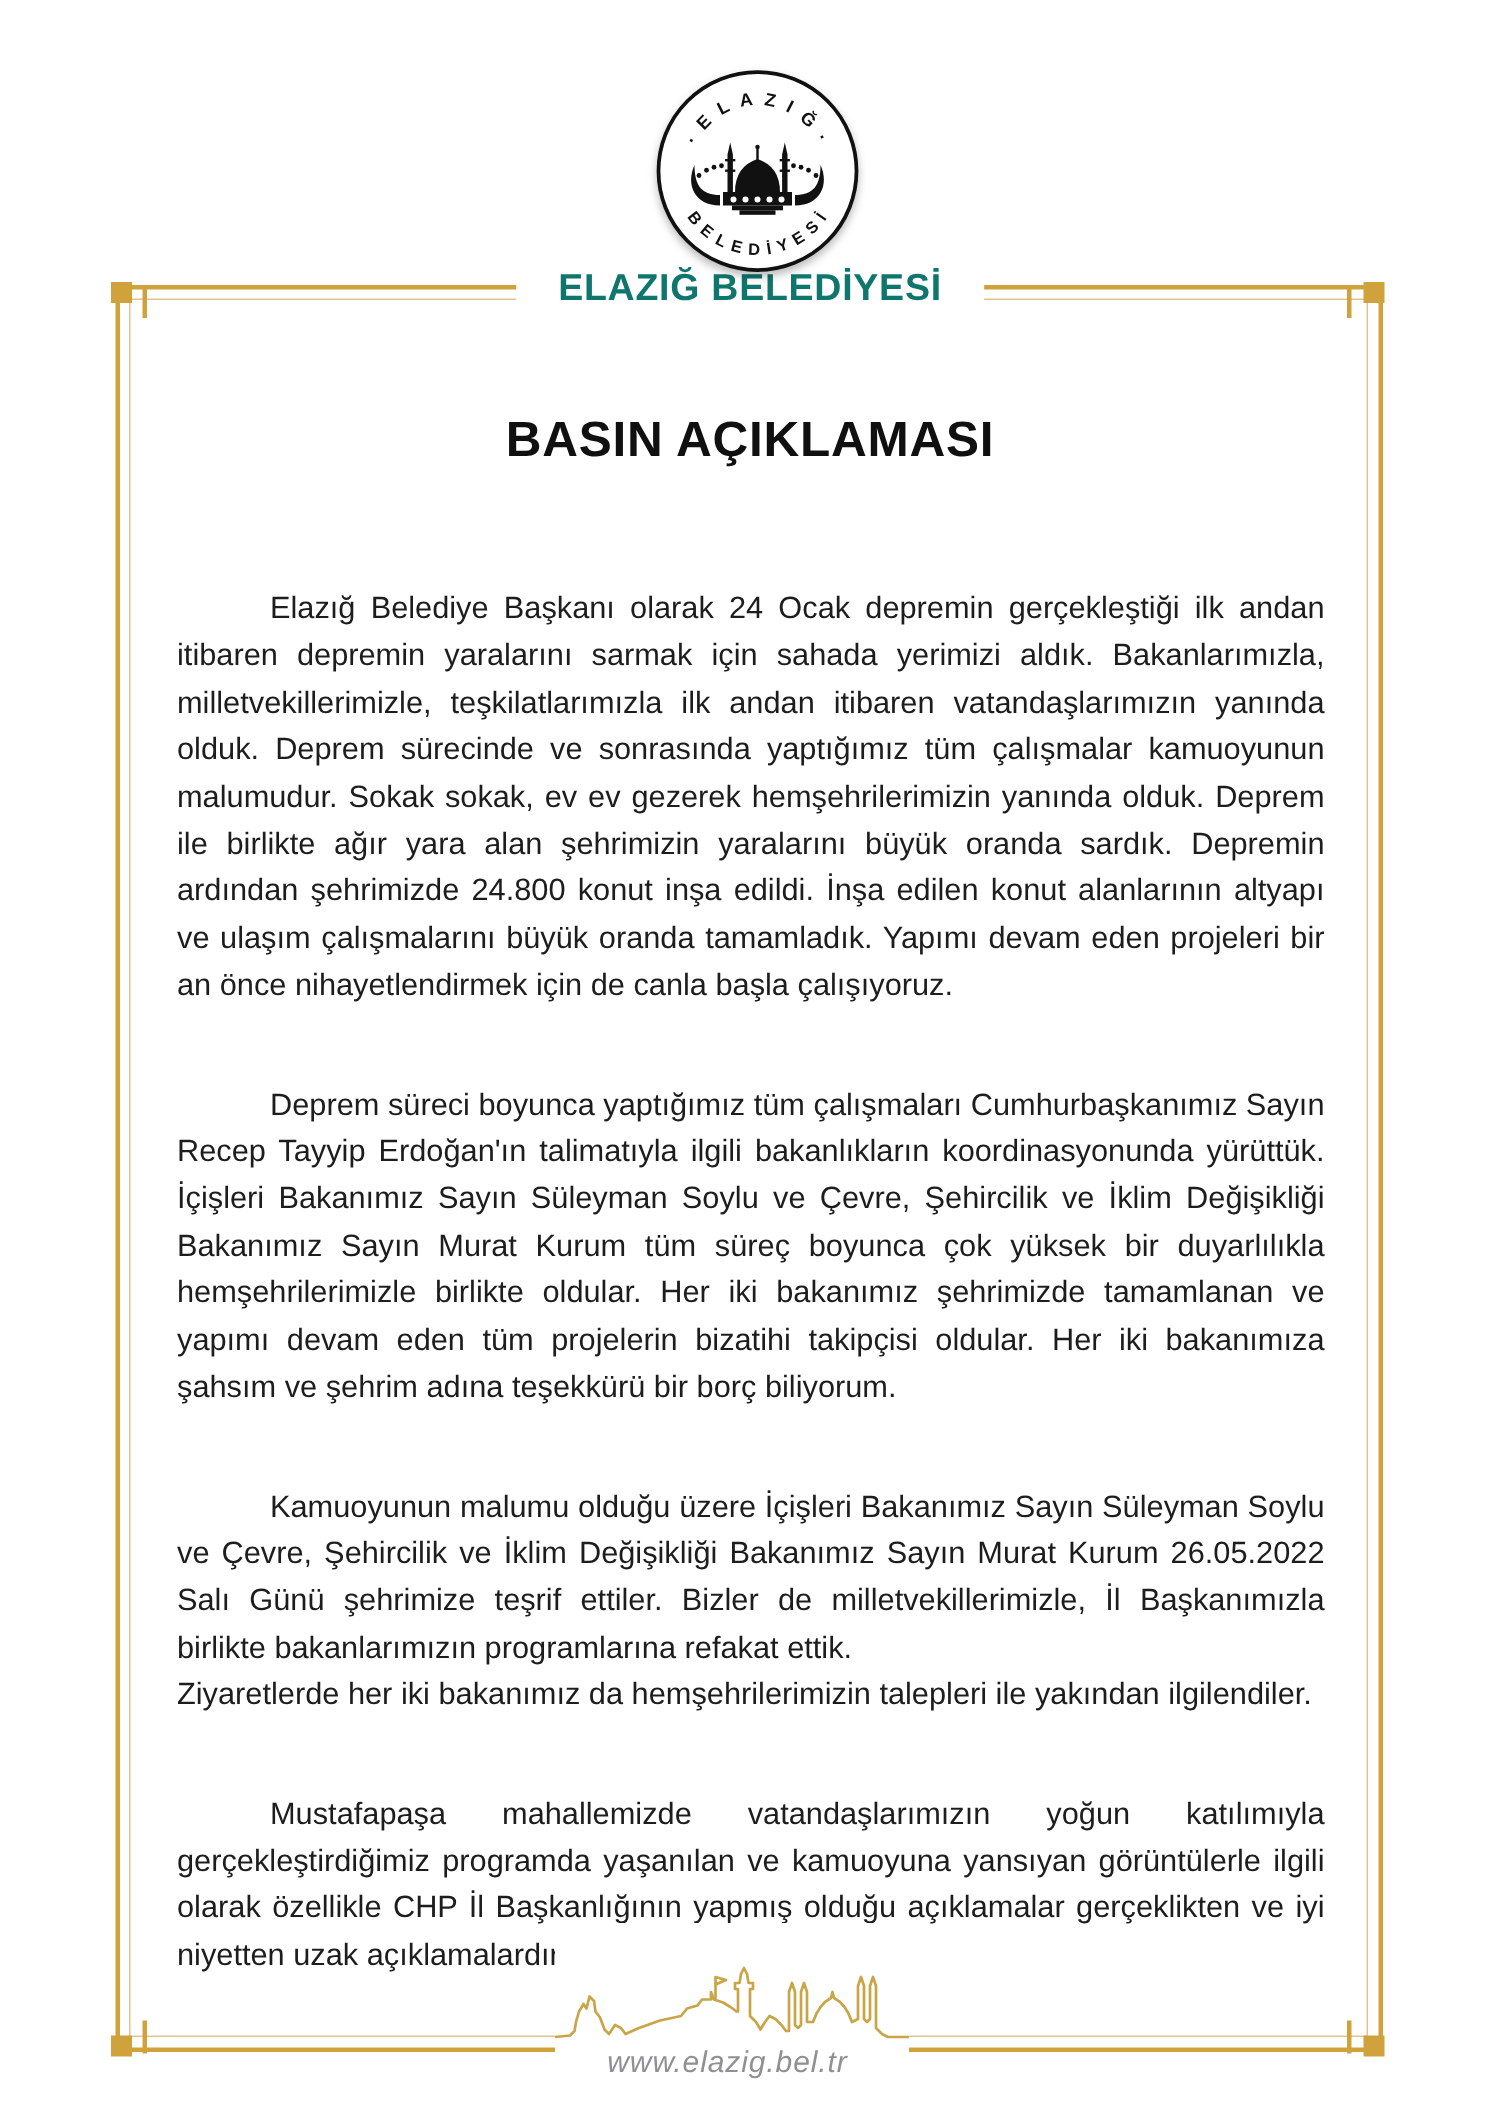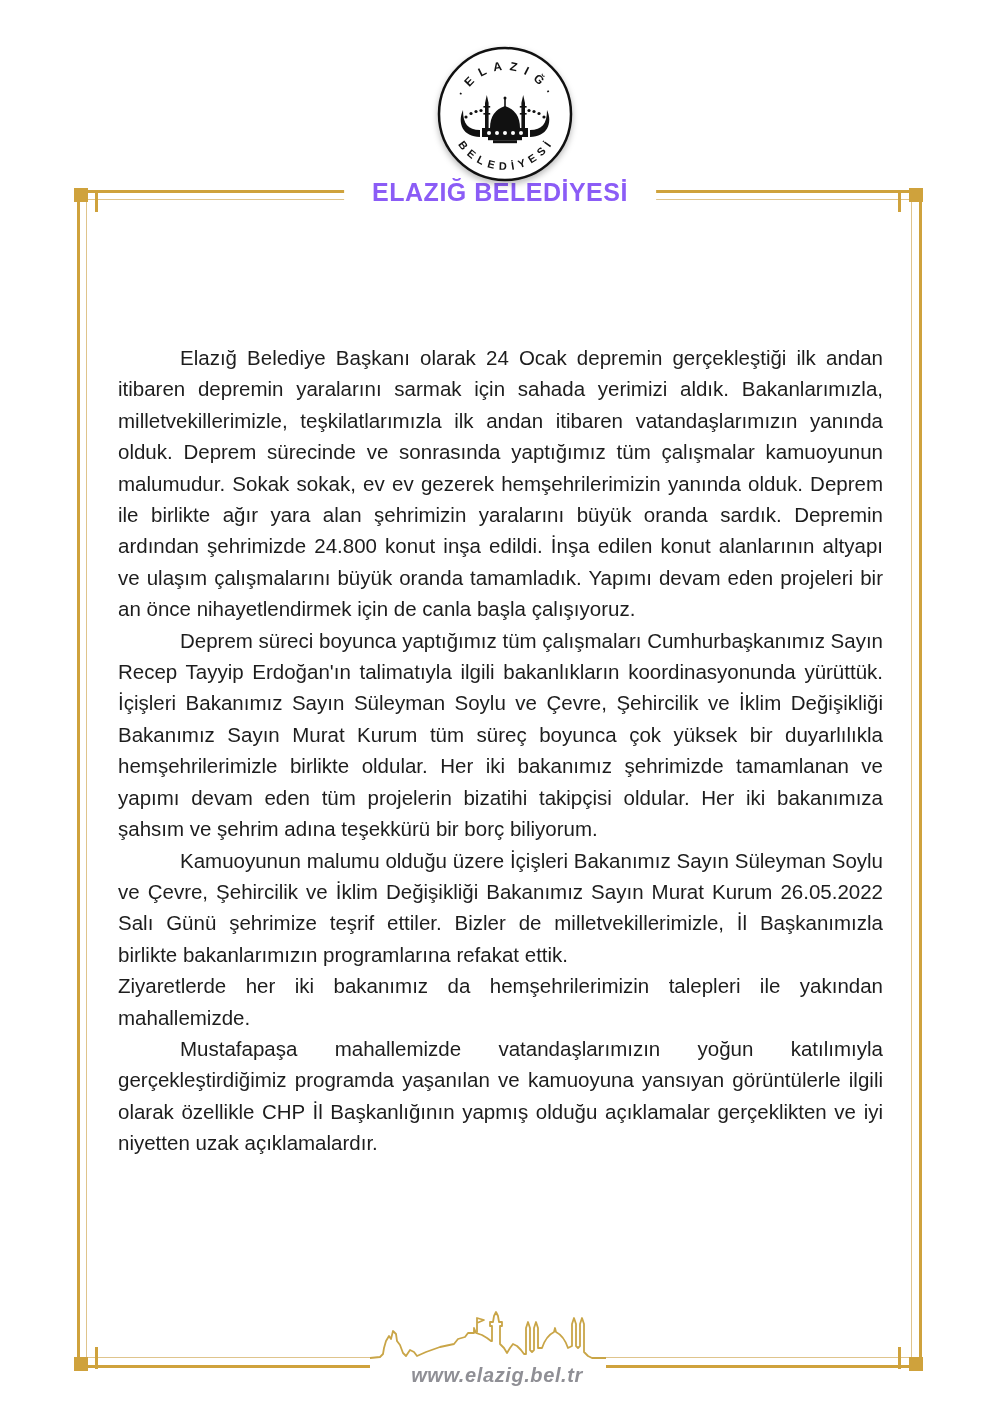--- a/index.html
+++ b/index.html
@@ -31,50 +31,50 @@
 
   
   .logo-wrap{
     position:absolute;left:430px;top:40px;width:150px;height:150px;z-index:6;
     filter:drop-shadow(0 3px 3px rgba(0,0,0,0.28));
   }
   .org-name{
     position:absolute;left:50%;top:168px;transform:translateX(-50%);
     background:var(--paper,#ffffff);z-index:5;
     padding:0 28px;height:48px;line-height:48px;
-    font-size:25px;font-weight:bold;letter-spacing:0.5px;color:#8b5cf6;
+    font-size:25px;font-weight:bold;letter-spacing:0.5px;color:#0f766e;
     white-space:nowrap;
   }
 
   
   .doc-title{
     position:absolute;left:0;width:1000px;top:274px;
     text-align:center;font-size:33px;font-weight:bold;letter-spacing:0.5px;
     color:#101010;z-index:3;
   }
   .text-block{
     position:absolute;left:118px;top:342px;width:765px;z-index:3;
   }
   .para{
     margin:0;font-size:20.5px;line-height:31.4px;text-align:justify;
     color:var(--ink,#1d1d1d);
   }
-  .para.indent{text-indent:62px;}
+  .para.indent{text-indent:62px;margin-top:48px;}
   .para.gap{}
 
   
   .skyline-box{
     position:absolute;left:370px;top:1282px;width:236px;height:92px;
     background:var(--paper,#ffffff);z-index:5;
   }
   .skyline-box svg{display:block;}
   .website{
-    position:absolute;left:12px;width:970px;top:1364px;text-align:center;z-index:6;
+    position:absolute;left:0;width:970px;top:1364px;text-align:center;z-index:6;
     font-size:20px;font-style:italic;letter-spacing:0.6px;
-    color:var(--gray,#8f8f95);font-weight:bold;
+    color:var(--gray,#8f8f95);font-weight:normal;
   }
 </style>
 </head>
 <body>
 
 <div class="page" style="--paper: #ffffff; --gold: #CFA23C; --gold-light: #DFC48C; --ink: #1d1d1d; --gray: #8f8f95;">
 
   <div class="frame-outer"></div>
   <div class="frame-inner"></div>
   <div class="corner tl"></div>
@@ -133,26 +133,27 @@
         <circle cx="114" cy="77" r="1.6"></circle>
         <circle cx="109" cy="73.5" r="1.6"></circle>
         <circle cx="104" cy="71.5" r="1.6"></circle>
         <circle cx="99" cy="70.5" r="1.6"></circle>
       </g>
     </svg>
   </div>
 
   <div class="org-name">ELAZIĞ BELEDİYESİ</div>
 
+  <div class="doc-title">BASIN AÇIKLAMASI</div>
 
   <div class="text-block">
       <p class="para indent">Elazığ Belediye Başkanı olarak 24 Ocak depremin gerçekleştiği ilk andan itibaren depremin yaralarını sarmak için sahada yerimizi aldık. Bakanlarımızla, milletvekillerimizle, teşkilatlarımızla ilk andan itibaren vatandaşlarımızın yanında olduk. Deprem sürecinde ve sonrasında yaptığımız tüm çalışmalar kamuoyunun malumudur. Sokak sokak, ev ev gezerek hemşehrilerimizin yanında olduk. Deprem ile birlikte ağır yara alan şehrimizin yaralarını büyük oranda sardık. Depremin ardından şehrimizde 24.800 konut inşa edildi. İnşa edilen konut alanlarının altyapı ve ulaşım çalışmalarını büyük oranda tamamladık. Yapımı devam eden projeleri bir an önce nihayetlendirmek için de canla başla çalışıyoruz.</p>
       <p class="para indent gap">Deprem süreci boyunca yaptığımız tüm çalışmaları Cumhurbaşkanımız Sayın Recep Tayyip Erdoğan'ın talimatıyla ilgili bakanlıkların koordinasyonunda yürüttük. İçişleri Bakanımız Sayın Süleyman Soylu ve Çevre, Şehircilik ve İklim Değişikliği Bakanımız Sayın Murat Kurum tüm süreç boyunca çok yüksek bir duyarlılıkla hemşehrilerimizle birlikte oldular. Her iki bakanımız şehrimizde tamamlanan ve yapımı devam eden tüm projelerin bizatihi takipçisi oldular. Her iki bakanımıza şahsım ve şehrim adına teşekkürü bir borç biliyorum.</p>
       <p class="para indent gap">Kamuoyunun malumu olduğu üzere İçişleri Bakanımız Sayın Süleyman Soylu ve Çevre, Şehircilik ve İklim Değişikliği Bakanımız Sayın Murat Kurum 26.05.2022 Salı Günü şehrimize teşrif ettiler. Bizler de milletvekillerimizle, İl Başkanımızla birlikte bakanlarımızın programlarına refakat ettik.</p>
-      <p class="para">Ziyaretlerde her iki bakanımız da hemşehrilerimizin talepleri ile yakından mahallemizde.</p>
+      <p class="para">Ziyaretlerde her iki bakanımız da hemşehrilerimizin talepleri ile yakından ilgilendiler.</p>
       <p class="para indent gap">Mustafapaşa mahallemizde vatandaşlarımızın yoğun katılımıyla gerçekleştirdiğimiz programda yaşanılan ve kamuoyuna yansıyan görüntülerle ilgili olarak özellikle CHP İl Başkanlığının yapmış olduğu açıklamalar gerçeklikten ve iyi niyetten uzak açıklamalardır.</p>
     </div>
 
   <div class="skyline-box">
     <svg viewBox="0 0 236 92" width="236" height="92">
       <g fill="none" stroke="#C9A547" stroke-width="1.8" stroke-linejoin="round" stroke-linecap="round">
         <path d="M0,76 L10,75 L13,72 L14,66 L16,59 L19,54 L21,57 L23,49 L26,52 L27,59 L30,63 L33,71 L36,74 L40,68 L44,70 L47,74 L56,70 L70,65 L84,62 L88,57 L95,55 L98,51 L104,51 L104,46 L106,51 L112,53 L117,56 L121,59 L122,59 L122,44 L120,44 L120,40 L123,40 L124,34 L126,30 L128,34 L129,40 L132,40 L132,44 L130,44 L130,62 L134,66 L137,71 L140,66 L143,62 L147,64 L151,68 L154,72 L156,72 L156,46 L158,40 L160,46 L160,68 L162,70 L164,68 L164,46 L166,40 L168,46 L168,66 L172,66 Q176,54 184,50 L185,46 L186,50 Q194,54 198,66 L202,64 L202,42 L204,36 L206,42 L206,64 L208,66 L210,64 L210,42 L212,36 L214,42 L214,70 L218,74 L222,76 L236,76"></path>
         <path d="M107,50 V36 L114,38 L107,41"></path>
       </g>
     </svg>

